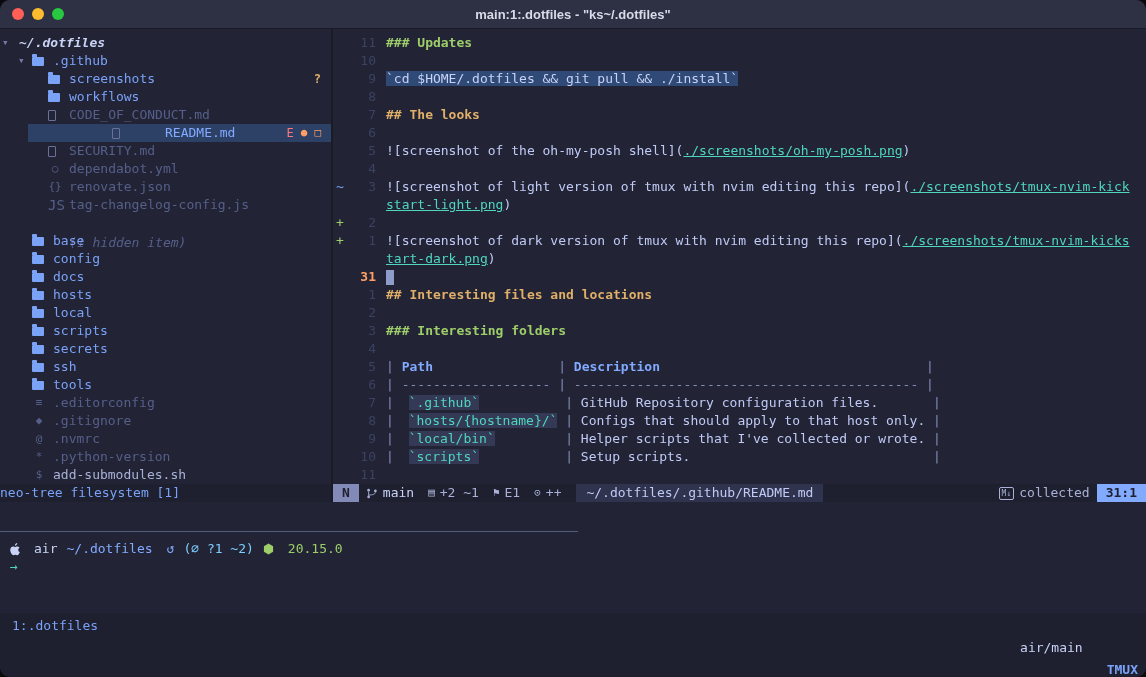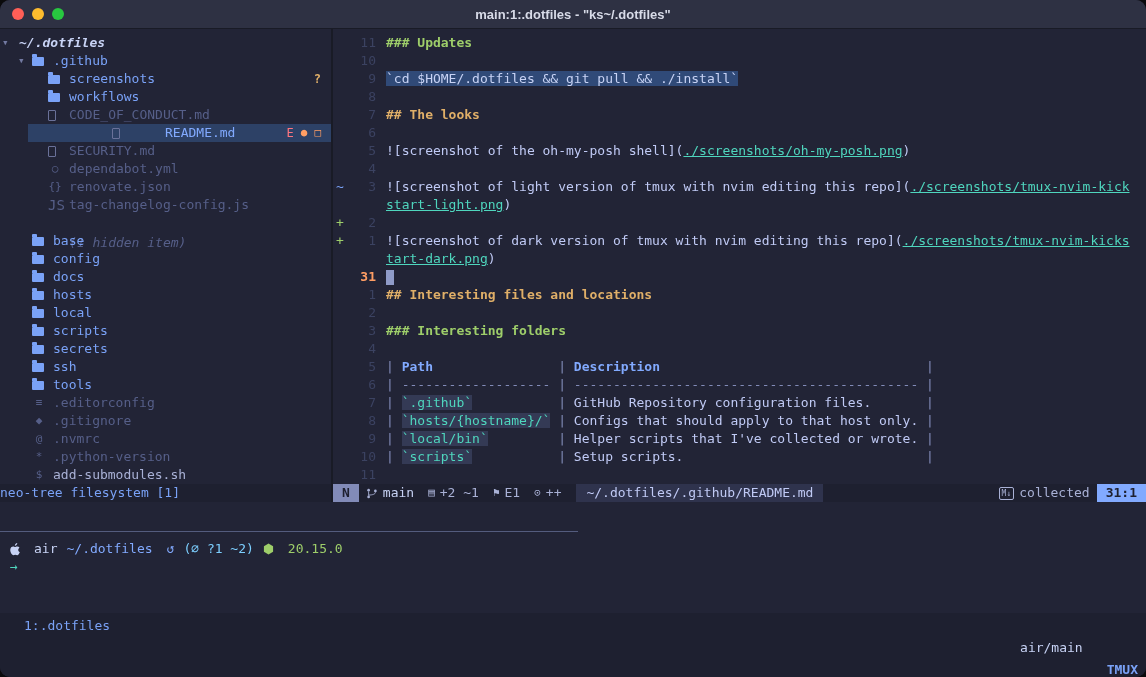--- a/index.html
+++ b/index.html
@@ -51,21 +51,21 @@
   .sign{flex:0 0 13px;padding-left:3px;color:#a9b1d6;}
   .sign.add{color:#9ece6a;} .sign.chg{color:#7aa2f7;}
   .lnum{flex:0 0 27px;text-align:right;color:#3b4261;margin-right:10px;}
   .lnum.cur{color:#ff9e64;font-weight:bold;}
   .ltext{flex:1;overflow:hidden;}
   .seg-fg{color:#c0caf5;}
   .seg-h2{color:#e0af68;font-weight:bold;}
   .seg-h3{color:#9ece6a;font-weight:bold;}
   .seg-link{color:#4fd6be;text-decoration:underline;}
   .seg-codesel{background:#304a78;color:#c8d3f5;}
-  .seg-code{background:#343a55;color:#4fd6be;}
+  .seg-code{background:#343a55;color:#4fd6be;margin-left:7px;}
   .seg-pipe{color:#828bb8;}
   .seg-dash{color:#828bb8;}
   .seg-th{color:#82aaff;font-weight:bold;}
   .seg-cursor{display:inline-block;width:8px;height:15px;background:#8f9bc8;vertical-align:middle;}
   
   .statusline{flex:0 0 18px;background:#1e2030;display:flex;align-items:stretch;line-height:18px;overflow:hidden;}
   .chip{padding:0 9px;font-weight:bold;}
   .chip.mode{background:#828bb8;color:#1e2030;}
   .chip.pos{background:#82aaff;color:#1e2030;}
   .sl-item{display:flex;align-items:center;gap:5px;color:#a9b1d6;padding:0 7px;}
@@ -82,21 +82,21 @@
   .term-line{height:18px;line-height:18px;display:flex;align-items:center;}
   .p-seg{margin-right:9px;display:flex;align-items:center;gap:14px;}
   .t-user{color:#c8d3f5;}
   .t-path{color:#82aaff;}
   .t-sync{color:#82aaff;}
   .t-git{color:#7dcfff;}
   .t-node{color:#9ece6a;}
   .t-arrow{color:#4fd6be;}
   svg.ic{display:inline-block;vertical-align:middle;}
   
-  .tmux-bar{flex:0 0 32px;background:#1e2030;display:flex;align-items:flex-start;padding:5px 8px 0 24px;box-sizing:border-box;}
+  .tmux-bar{flex:0 0 32px;background:#1e2030;display:flex;align-items:flex-start;padding:5px 8px 0 12px;box-sizing:border-box;}
   .tmux-left{color:#7aa2f7;}
   .tmux-right{margin-left:auto;display:flex;gap:24px;align-items:center;}
   .tmux-session{color:#c8d3f5;}
   .tmux-label{color:#7aa2f7;font-weight:bold;margin-top:44px;}
 </style>
 </head>
 <body>
 
 <div class="window">
 

